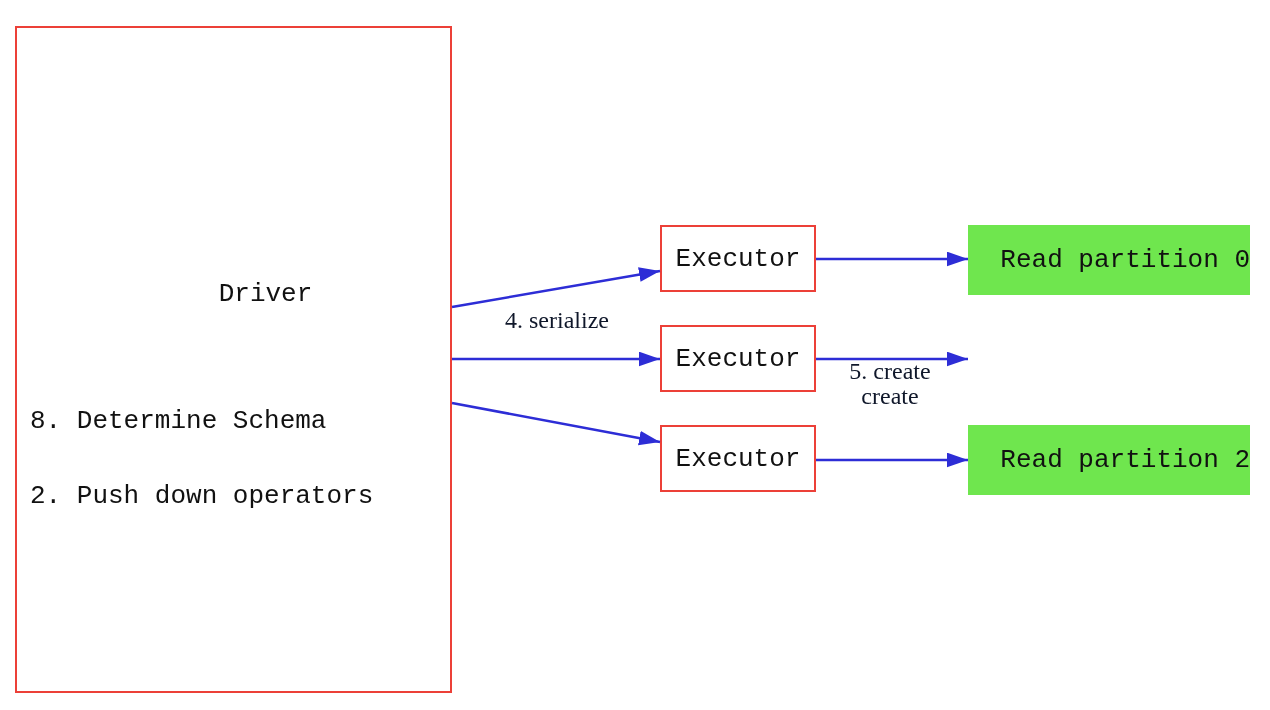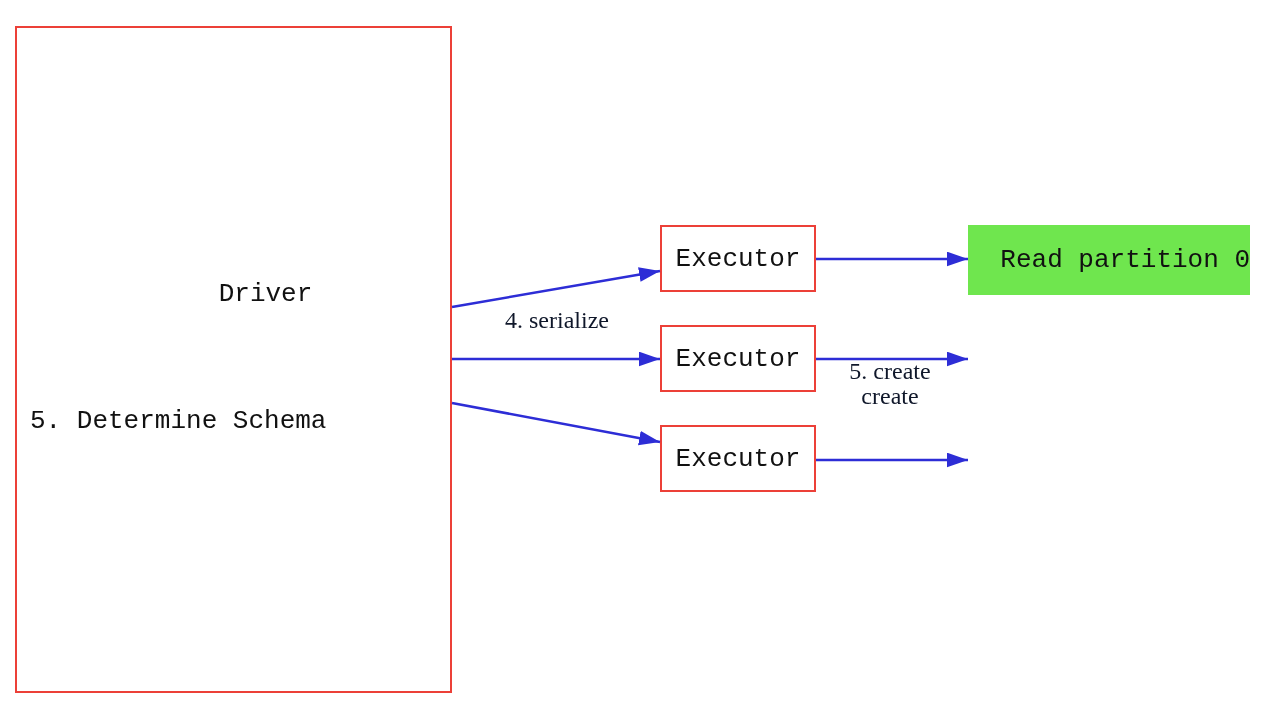--- a/index.html
+++ b/index.html
@@ -94,35 +94,39 @@
   .arrow-head { fill: var(--arrow-blue); }
 </style>
 </head>
 <body>
 
 <div class="canvas">
 
   <div class="driver-box"></div>
   <div class="driver-title mono">Driver</div>
   <div class="driver-steps mono">
-    <div>5. Determine Schema</div>
+    <div>8. Determine Schema</div>
+    <div>2. Push down operators</div>
   </div>
 
   <div class="node executor-box row-1 mono">
     <span>Executor</span>
   </div>
   <div class="node executor-box row-2 mono">
     <span>Executor</span>
   </div>
   <div class="node executor-box row-3 mono">
     <span>Executor</span>
   </div>
 
   <div class="node partition-box row-1 mono">
     <span>Read partition 0</span>
+  </div>
+  <div class="node partition-box row-3 mono">
+    <span>Read partition 2</span>
   </div>
 
   <div class="arrow-label label-serialize serif">
     <div>4. serialize</div>
   </div>
   <div class="arrow-label label-create-reader serif">
     <div>5. create</div>
     <div>create</div>
   </div>
 

